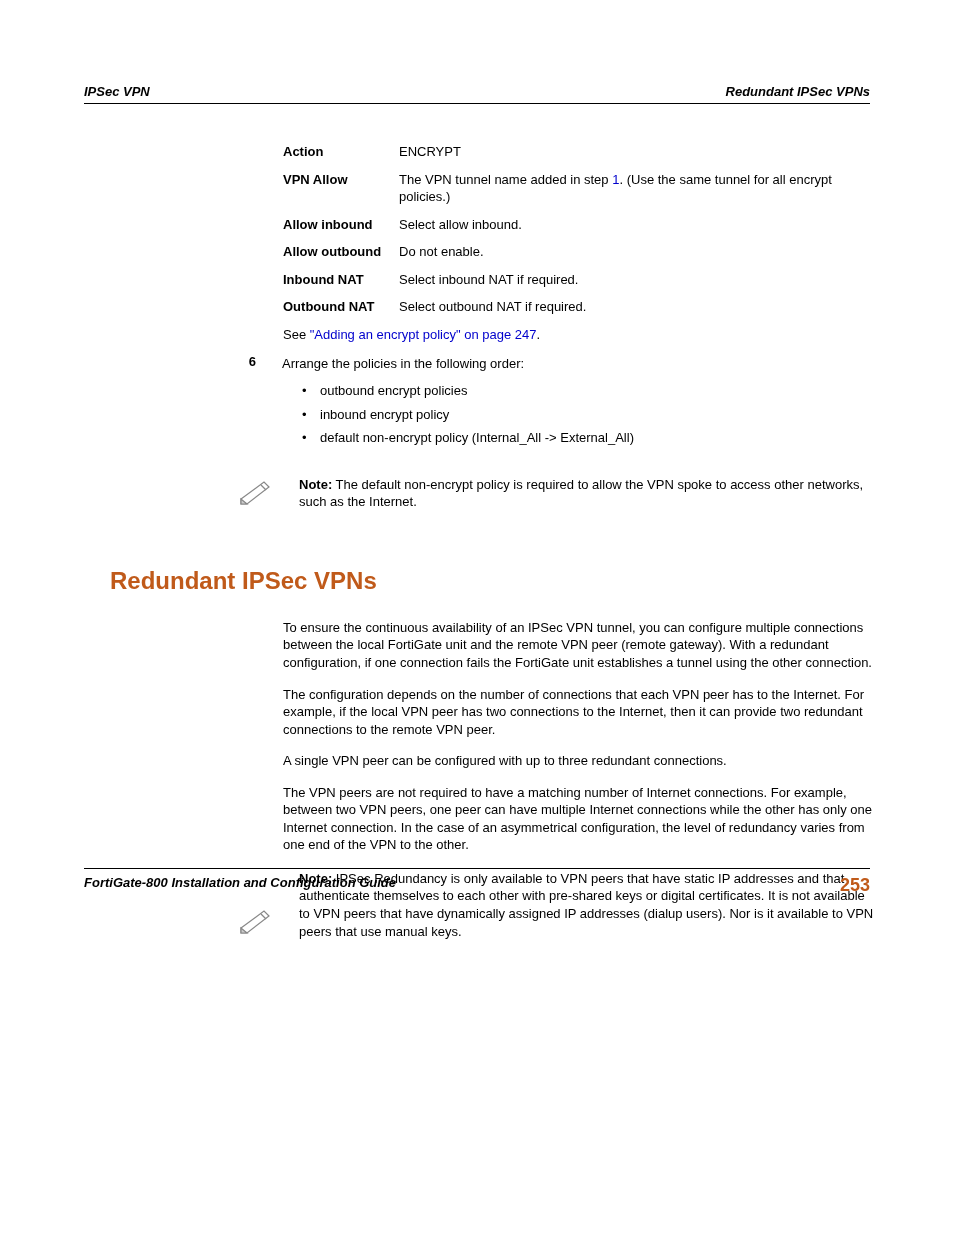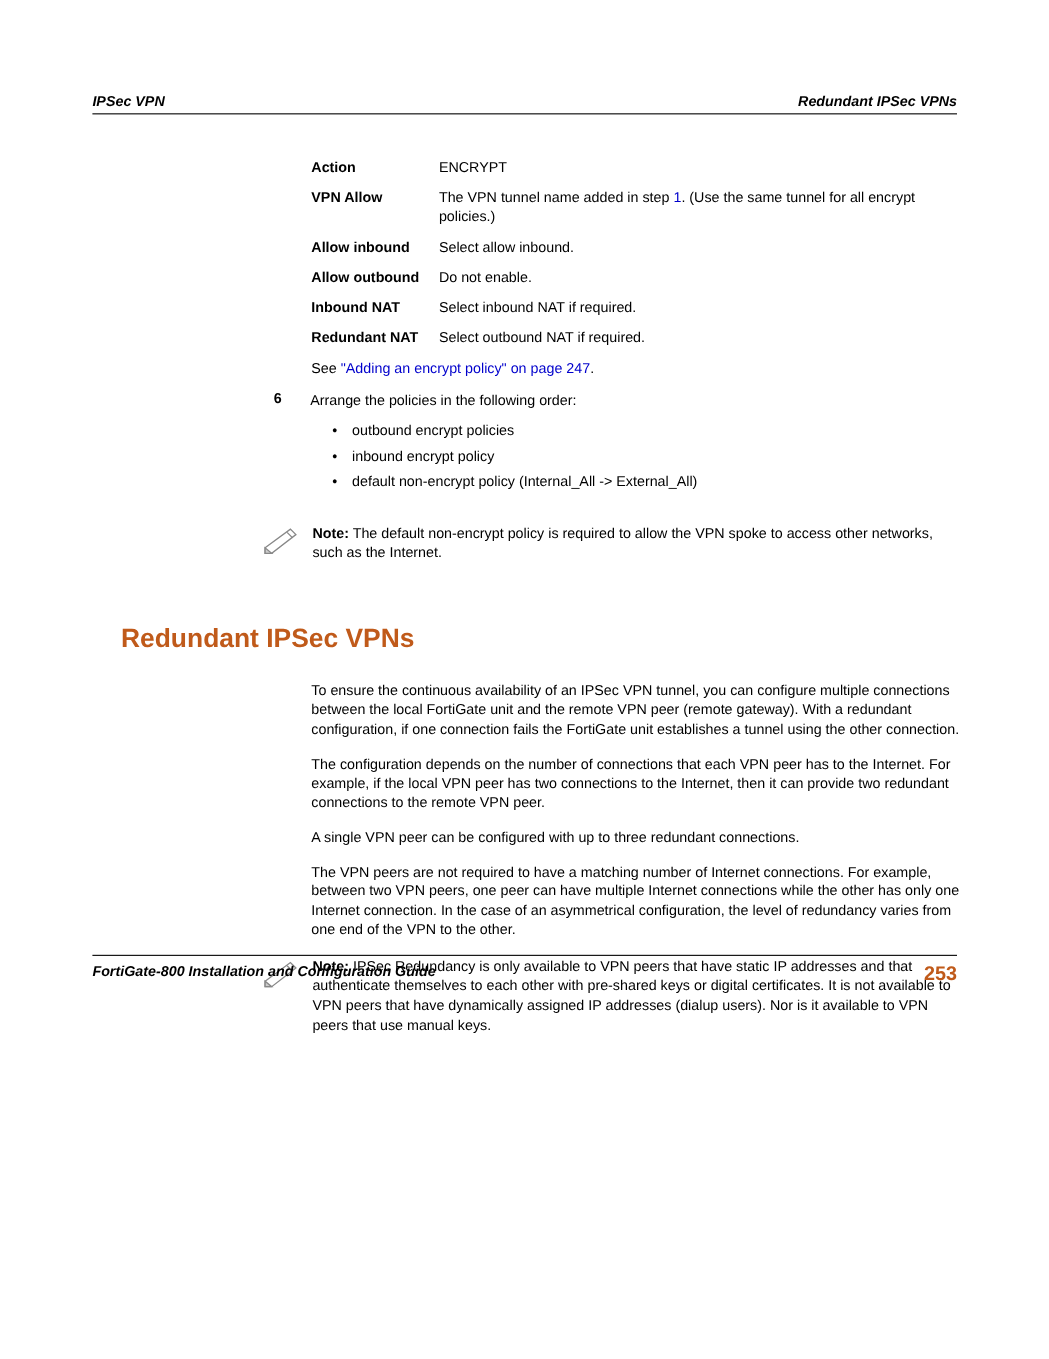--- a/index.html
+++ b/index.html
@@ -12,21 +12,21 @@
   .config-table td { vertical-align: top; font-size: 13px; line-height: 1.35; padding: 5px 0; }
   .config-table td.label { font-weight: bold; width: 116px; padding-right: 6px; }
   .see-line { margin-left: 199px; font-size: 13px; padding-top: 6px; }
   .link { color: #0000cc; }
   .step-row { display: flex; margin-top: 12px; }
   .step-num { width: 32px; text-align: right; font-weight: bold; font-size: 13px; margin-left: 140px; margin-right: 26px; }
   .step-body { font-size: 13px; line-height: 1.5; }
   .step-body ul { margin-top: 6px; margin-left: 20px; list-style: none; }
   .step-body ul li { padding: 2px 0; }
   .step-body ul li::before { content: "•"; display: inline-block; width: 18px; }
-  .note-block { display: flex; align-items: flex-start; margin-left: 154px; margin-top: 26px; width: 640px; }
+  .note-block { display: flex; align-items: flex-end; margin-left: 154px; margin-top: 26px; width: 640px; gap: 15px; }
   .note-icon { width: 36px; flex-shrink: 0; margin-right: 10px; margin-top: 2px; }
   .note-icon svg { width: 36px; height: 28px; }
   .note-text { font-size: 13px; line-height: 1.35; }
   .note-text .note-bold { font-weight: bold; }
   h1.section { color: #c05a1a; font-size: 24px; font-weight: bold; margin-left: 26px; margin-top: 56px; margin-bottom: 24px; }
   .section-body { margin-left: 199px; width: 592px; }
   .section-body p { font-size: 13px; line-height: 1.35; margin-bottom: 14px; }
   .note-block.wider { margin-top: 16px; }
   .footer { position: absolute; left: 84px; right: 84px; bottom: 60px; }
   .foot-rule { border: none; border-top: 1px solid #000; margin-bottom: 6px; }
@@ -61,21 +61,21 @@
       </tr>
       <tr>
         <td class="label">Allow outbound</td>
         <td>Do not enable.</td>
       </tr>
       <tr>
         <td class="label">Inbound NAT</td>
         <td>Select inbound NAT if required.</td>
       </tr>
       <tr>
-        <td class="label">Redundant NAT</td>
+        <td class="label">Outbound NAT</td>
         <td>Select outbound NAT if required.</td>
       </tr>
     </tbody>
       </table>
 
     <div class="see-line">
       <span>See </span><span class="link">"Adding an encrypt policy" on page 247</span><span>.</span>
     </div>
 
     <div class="step-row">

